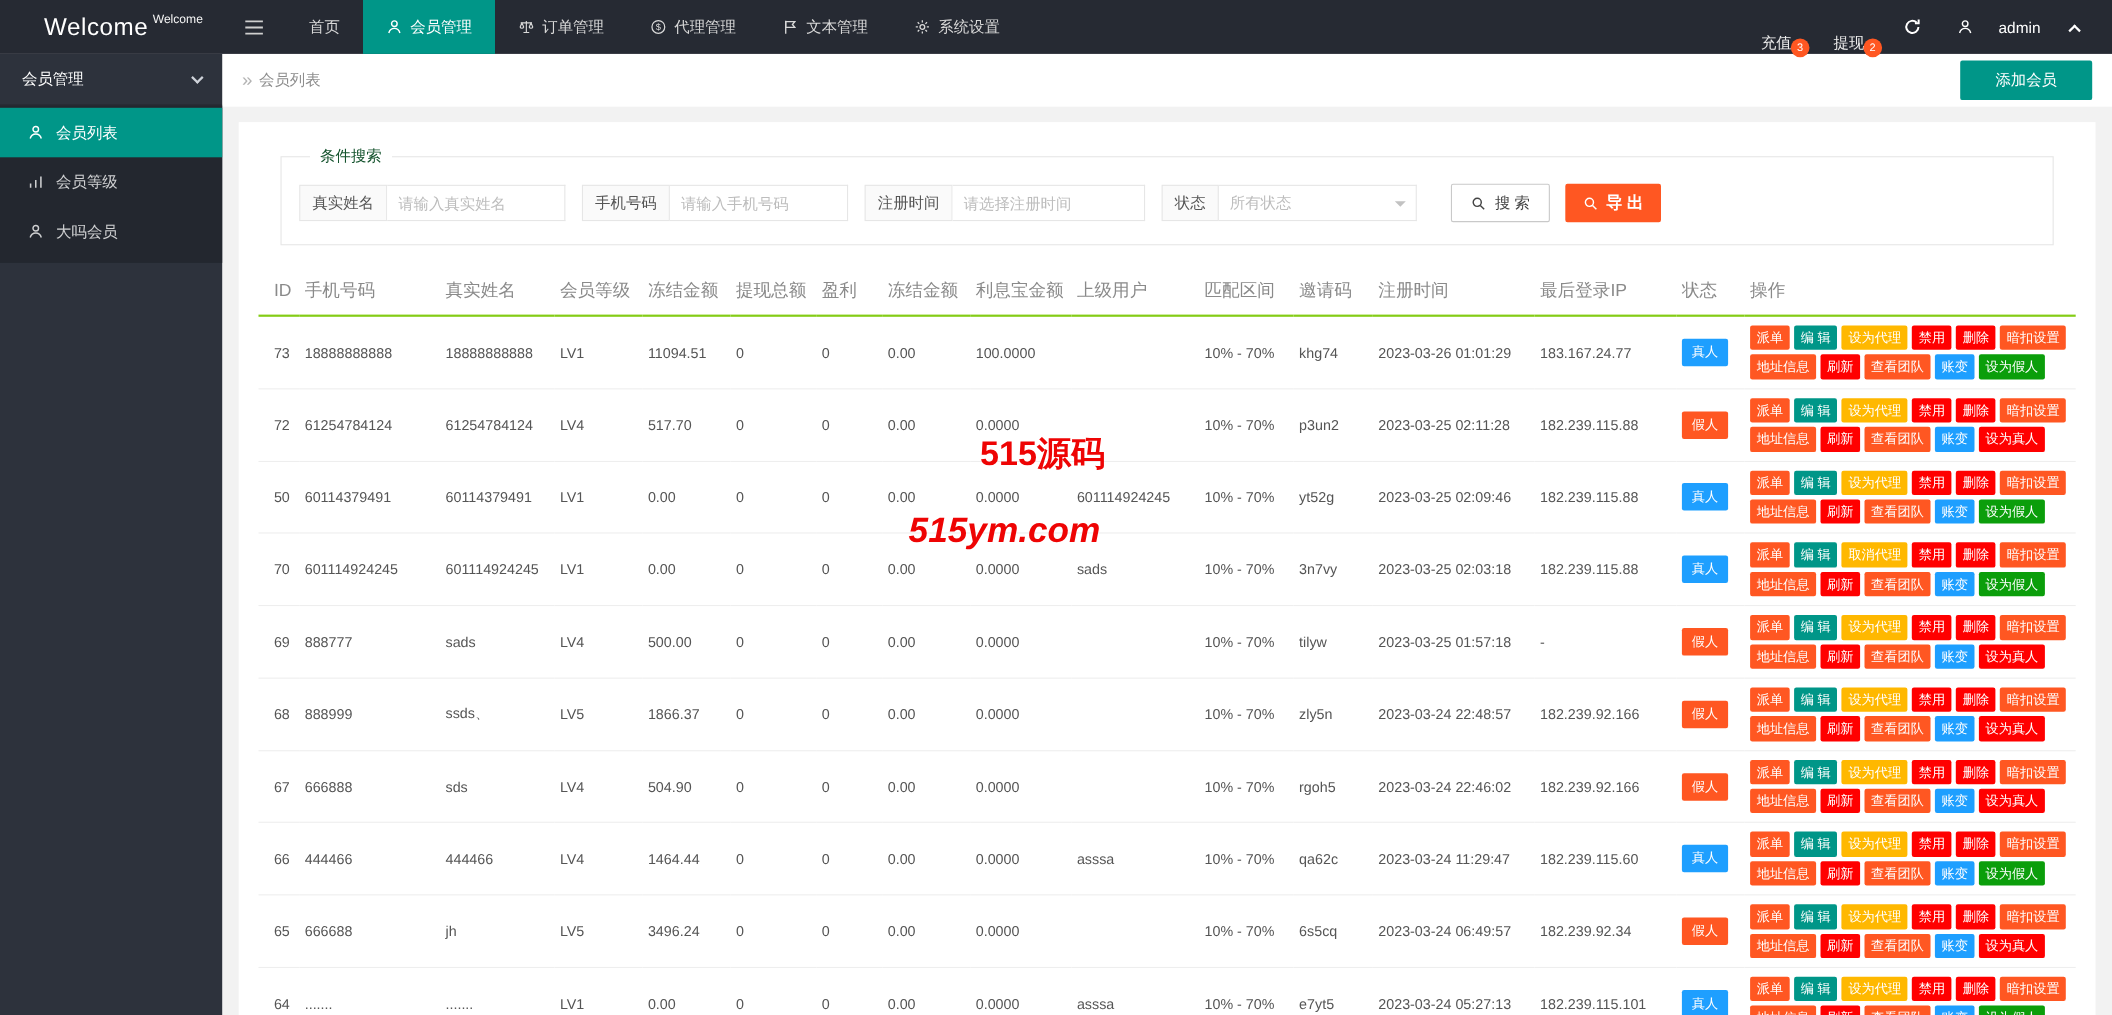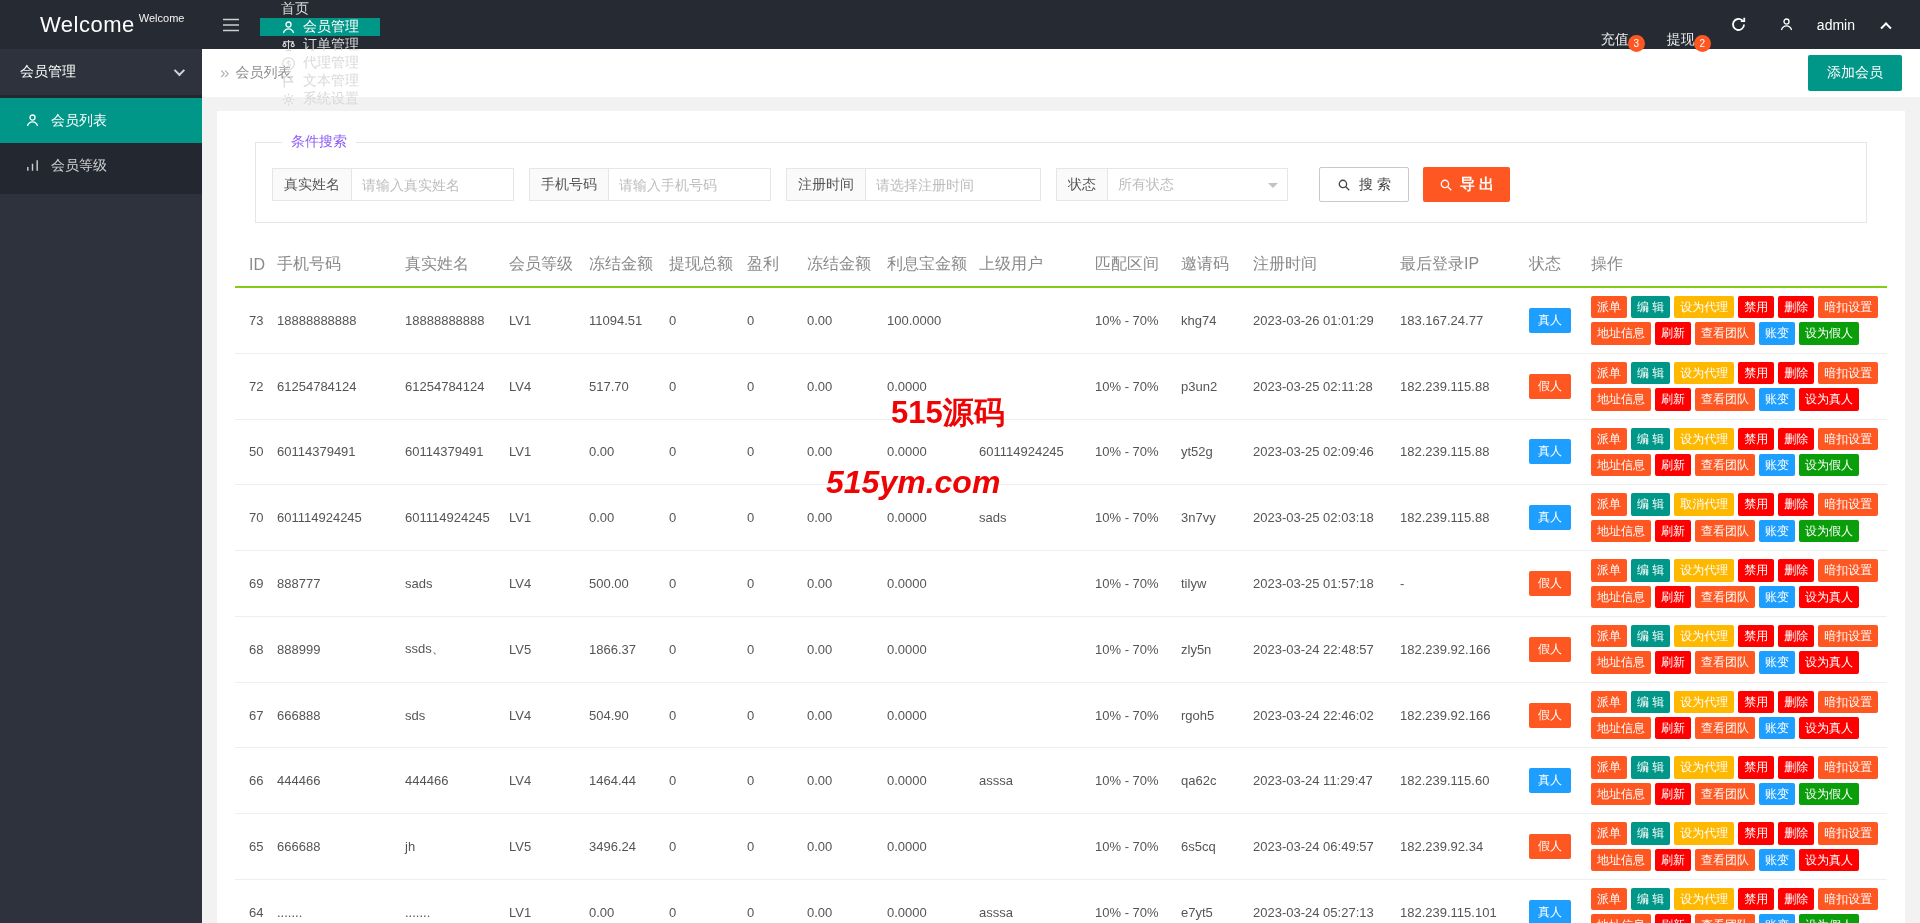--- a/index.html
+++ b/index.html
@@ -11,21 +11,21 @@
   }
   .icn { display:inline-flex; align-items:center; justify-content:center; line-height:0; }
 
   
   .topbar { position:absolute; top:0; left:0; width:1920px; height:49px;
     background:#262a33; display:flex; align-items:stretch; color:#e8e8e8; z-index:30; }
   .logo { width:202px; flex:0 0 202px; display:flex; align-items:center; padding-left:40px; color:#fff; }
   .logo-main { font-size:22px; letter-spacing:.5px; }
   .logo-sup { font-size:11px; margin-left:4px; transform:translateY(-7px); color:#f5f5f5; }
   .hamburger { width:58px; display:flex; align-items:center; justify-content:center; color:#cfcfcf; cursor:pointer; }
-  .top-nav { display:flex; align-items:stretch;flex-direction:column; }
+  .top-nav { display:flex; align-items:stretch; }
   .nav-item { display:flex; align-items:center; gap:7px; padding:0 21px; font-size:14px;
     color:#d9d9d9; cursor:pointer; }
   .nav-item .icn { color:#d9d9d9; }
   .nav-item.active { background:#009688; color:#fff; }
   .nav-item.active .icn { color:#fff; }
   .top-right { margin-left:auto; display:flex; align-items:stretch; padding-right:14px; }
   .top-act { position:relative; display:flex; align-items:center; padding:0 19px; font-size:14px; color:#ededed; cursor:pointer; }
   .badge { position:absolute; top:4px; right:3px; min-width:17px; height:17px; border-radius:9px;
     background:#ff5722; color:#fff; font-size:10px; line-height:17px; text-align:center; padding:0 4px; }
   .refresh-act { display:flex; align-items:center; padding:0 16px; color:#fff; cursor:pointer; }
@@ -45,27 +45,27 @@
   .side-item .icn { color:rgba(255,255,255,.78); }
   .side-item.active { background:#009688; color:#fff; }
   .side-item.active .icn { color:#fff; }
 
   
   .main { position:absolute; top:49px; left:202px; width:1718px; height:874px; overflow:hidden; }
   .pagehead { height:48px; background:#fff; display:flex; align-items:center; padding:0 18px; }
   .crumb { display:flex; align-items:center; gap:9px; color:#8d8d8d; font-size:14px; }
   .crumb-icon { color:#b3b3b3; font-size:17px; letter-spacing:-3px; }
   .add-btn { margin-left:auto; background:#009688; color:#fff; border:none; border-radius:2px;
-    height:36px; padding:0 19px; font-size:14px; cursor:pointer; }
+    height:36px; padding:0 32px; font-size:14px; cursor:pointer; }
   .content { padding:14px 15px 0; height:calc(100% - 48px); }
   .card { background:#fff; height:100%; padding:22px 18px 0; overflow:hidden; }
 
   
   .search-set { border:1px solid #e6e6e6; margin:0 20px 20px; padding:10px 16px 20px; }
-  .search-set legend { color:#8b5cf6; font-size:14px; padding:0 9px; margin-left:10px; }
+  .search-set legend { color:#14532d; font-size:14px; padding:0 9px; margin-left:10px; }
   .search-row { display:flex; align-items:center; margin-top:6px; }
   .fld { display:flex; align-items:stretch; margin-right:15px; }
   .fld-label { border:1px solid #e6e6e6; background:#fafafa; color:#555; font-size:14px;
     padding:0 11px; line-height:31px; white-space:nowrap; }
   .fld-input { border:1px solid #e6e6e6; border-left:none; width:162px; height:33px;
     padding:0 10px; font-size:14px; color:#333; outline:none; }
   .fld-input::placeholder { color:#bdbdbd; }
   .fld-wide { width:175px; }
   .fld-select { position:relative; border:1px solid #e6e6e6; border-left:none; width:180px;
     display:flex; align-items:center; padding:0 10px; color:#bdbdbd; font-size:14px; cursor:pointer; }
@@ -211,20 +211,29 @@
         </span>
         <span>会员列表</span>
       </div>
       <div class="side-item">
         <span class="icn">
           <svg viewBox="0 0 16 16" width="15" height="15" fill="none" stroke="currentColor" stroke-width="1.5">
             <path d="M3 13.5V9.5M8 13.5V6M13 13.5V2.5"></path>
           </svg>
         </span>
         <span>会员等级</span>
+      </div>
+      <div class="side-item">
+        <span class="icn">
+          <svg viewBox="0 0 16 16" width="15" height="15">
+            <circle cx="8" cy="4.8" r="2.7" fill="none" stroke="currentColor" stroke-width="1.4"></circle>
+            <path d="M2.6 13.8c.9-3 3-4.4 5.4-4.4s4.5 1.4 5.4 4.4" fill="none" stroke="currentColor" stroke-width="1.4"></path>
+          </svg>
+        </span>
+        <span>大吗会员</span>
       </div>
     </div>
 </div>
 
 <div class="main">
   <div class="pagehead">
     <div class="crumb">
       <span class="crumb-icon">»</span>
       <span>会员列表</span>
     </div>

